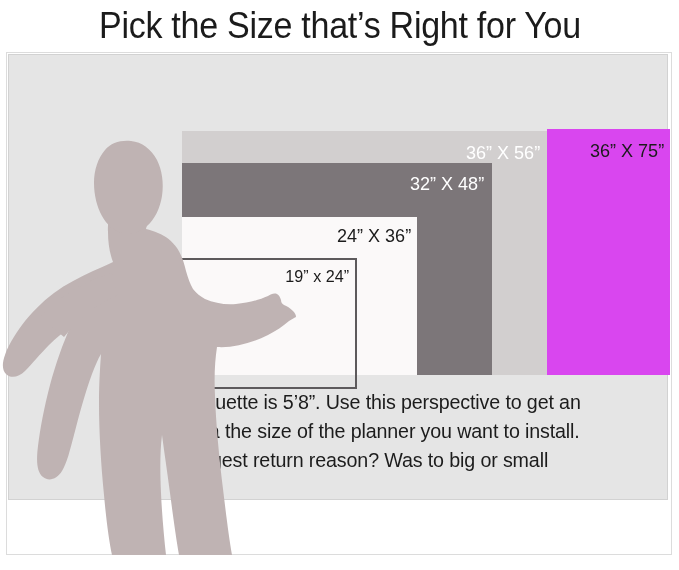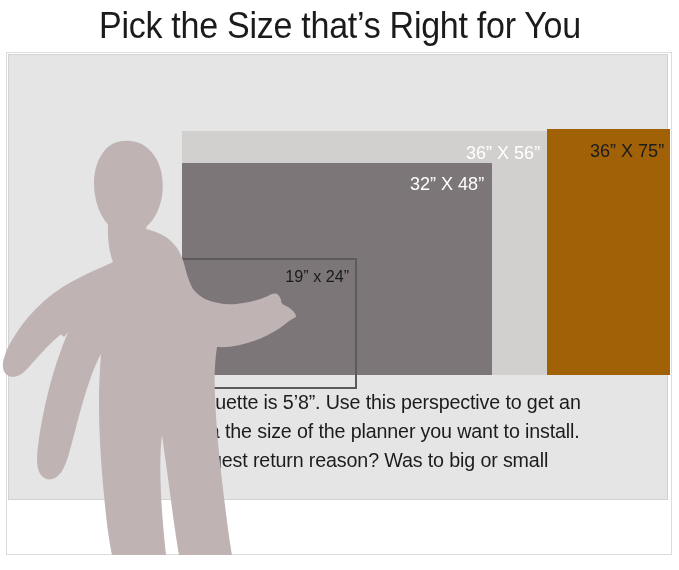--- a/index.html
+++ b/index.html
@@ -67,21 +67,21 @@
   
   .size-rect {
     position: absolute;
     box-sizing: border-box;
   }
   #rect-36x75 {
     left: 538px;
     top: 74px;
     width: 123px;
     height: 246px;
-    background: #a16207;
+    background: #d946ef;
   }
   #rect-36x56 {
     left: 173px;
     top: 76px;
     width: 365px;
     height: 244px;
     background: #d2cfcf;
   }
   #rect-32x48 {
     left: 173px;
@@ -192,20 +192,23 @@
   </div>
 
   <div class="size-rect" id="rect-36x56">
     <span class="size-label" id="label-36x56">36” X 56”</span>
   </div>
 
   <div class="size-rect" id="rect-32x48">
     <span class="size-label" id="label-32x48">32” X 48”</span>
   </div>
 
+  <div class="size-rect" id="rect-24x36">
+    <span class="size-label" id="label-24x36">24” X 36”</span>
+  </div>
 
   <div class="size-rect" id="rect-19x24">
     <span class="size-label" id="label-19x24">19” x 24”</span>
   </div>
 
   <div id="caption">
     <span class="cap-line">Silouette is 5’8”. Use this perspective to get an</span>
     <span class="cap-line">idea the size of the planner you want to install.</span>
     <span class="cap-line">Biggest return reason? Was to big or small</span>
   </div>

